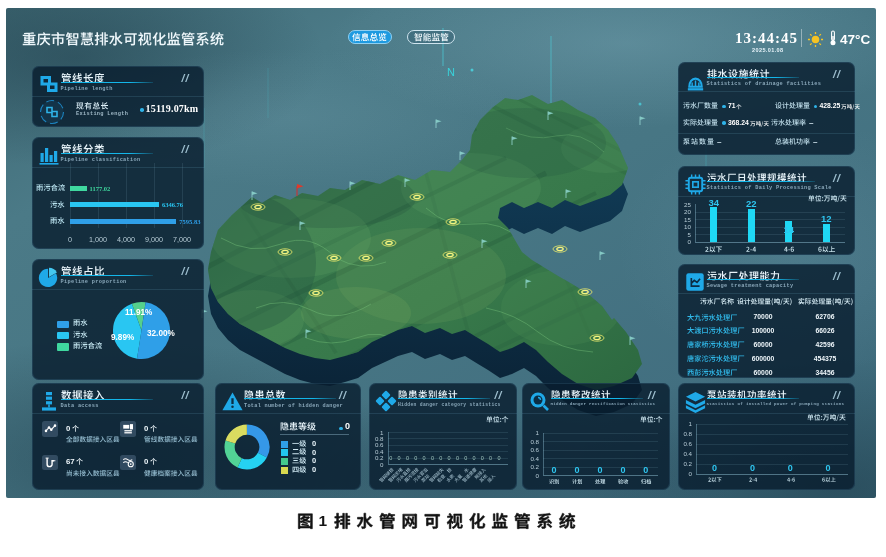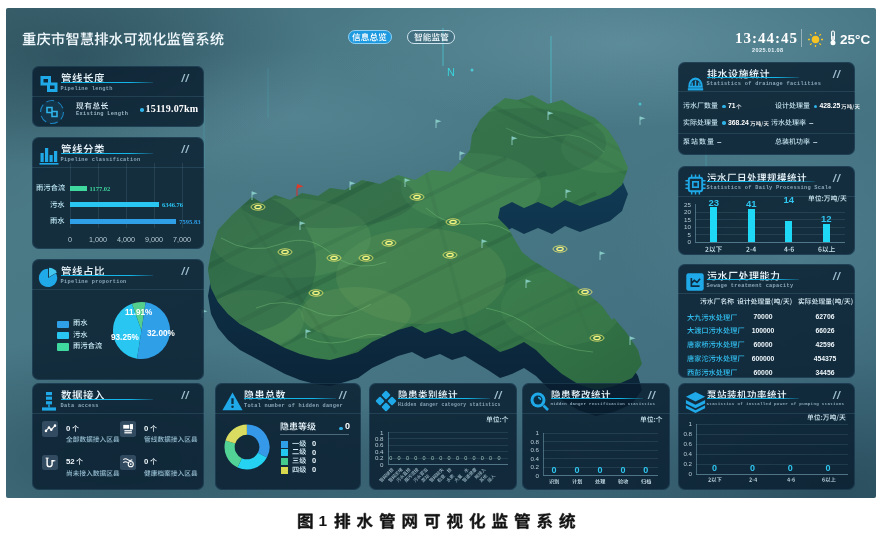--- a/index.html
+++ b/index.html
@@ -650,21 +650,21 @@
       <circle cx="9" cy="9" r="4" fill="#f5c324"></circle>
       <g stroke="#f5c324" stroke-width="1.4">
         <path d="M9 1 V3.2 M9 14.8 V17 M1 9 H3.2 M14.8 9 H17 M3.3 3.3 L4.9 4.9 M13.1 13.1 L14.7 14.7 M14.7 3.3 L13.1 4.9 M4.9 13.1 L3.3 14.7"></path>
       </g>
     </svg>
     <svg style="position:absolute;left:823px;top:22px" width="8" height="17" viewBox="0 0 8 17">
       <rect x="2.6" y="1" width="2.8" height="9.5" rx="1.4" fill="none" stroke="#fff" stroke-width="1.1"></rect>
       <circle cx="4" cy="12.8" r="2.5" fill="#fff"></circle>
       <rect x="3.3" y="6" width="1.4" height="6" fill="#fff"></rect>
     </svg>
-    <div class="temp">25°C</div>
+    <div class="temp">47°C</div>
     <div class="pn" style="left:25.5px;top:58px;width:172px;height:61px"></div>
     <div style="position:absolute;left:31.5px;top:65px;width:22px;height:22px"><svg width="22" height="22" viewBox="0 0 22 22">
         <path d="M4 4.5 h7.5 v6.5 h6.5 v6.5 H10.5 V11 H4 Z" fill="none" stroke="#1fa9e8" stroke-width="3"></path>
       </svg></div>
     <svg class="ct" style="position:absolute;left:54.5px;top:65.0px;overflow:visible" width="44" height="12" fill="#e8f4fa">
       <use href="#g7BA1" transform="translate(0.0 9.03) scale(10.50)"></use>
       <use href="#g7EBF" transform="translate(11.0 9.03) scale(10.50)"></use>
       <use href="#g957F" transform="translate(22.0 9.03) scale(10.50)"></use>
       <use href="#g5EA6" transform="translate(33.0 9.03) scale(10.50)"></use>
     </svg>
@@ -765,21 +765,21 @@
       <use href="#g5408" transform="translate(14.6 6.28) scale(7.30)"></use>
       <use href="#g6D41" transform="translate(21.9 6.28) scale(7.30)"></use>
     </svg>
     <svg style="position:absolute;left:106px;top:293px" width="59" height="59" viewBox="0 0 59 59">
       <path d="M29.5 29.5 L19.88 2.67 A28.5 28.5 0 0 1 33.60 1.30 Z" fill="#55d08c"></path>
       <path d="M29.5 29.5 L33.60 1.30 A28.5 28.5 0 1 1 24.97 57.64 Z" fill="#2f9fe8"></path>
       <path d="M29.5 29.5 L24.97 57.64 A28.5 28.5 0 0 1 19.88 2.67 Z" fill="#29c6f2"></path>
     </svg>
     <div class="plab" style="left:119px;top:300px">11.91%</div>
     <div class="plab" style="left:141px;top:320.5px">32.00%</div>
-    <div class="plab" style="left:105px;top:325px">93.25%</div>
+    <div class="plab" style="left:105px;top:325px">9.89%</div>
     <div class="pn" style="left:25.5px;top:375px;width:172px;height:107px"></div>
     <div style="position:absolute;left:31.5px;top:382px;width:22px;height:22px"><svg width="22" height="22" viewBox="0 0 22 22" fill="#1fa9e8">
         <rect x="8" y="2" width="6" height="3.2"></rect>
         <rect x="8" y="6.6" width="6" height="3.2"></rect>
         <rect x="8" y="11.2" width="6" height="3.2"></rect>
         <rect x="10.2" y="14.4" width="1.6" height="3"></rect>
         <rect x="4" y="17.4" width="14" height="3.2"></rect>
       </svg></div>
     <svg class="ct" style="position:absolute;left:54.5px;top:382.0px;overflow:visible" width="44" height="12" fill="#e8f4fa">
       <use href="#g6570" transform="translate(0.0 9.03) scale(10.50)"></use>
@@ -829,21 +829,21 @@
       <use href="#g636E" transform="translate(20.1 5.76) scale(6.70)"></use>
       <use href="#g63A5" transform="translate(26.8 5.76) scale(6.70)"></use>
       <use href="#g5165" transform="translate(33.5 5.76) scale(6.70)"></use>
       <use href="#g533A" transform="translate(40.2 5.76) scale(6.70)"></use>
       <use href="#g53BF" transform="translate(46.9 5.76) scale(6.70)"></use>
     </svg>
     <div style="position:absolute;left:36px;top:446.5px;width:15.5px;height:15.5px;border-radius:2.5px;background:rgba(95,125,150,.42)"><svg width="15" height="14" viewBox="0 0 20 18" style="margin:1px 0 0 0.5px">
         <path d="M5.5 2.5 v8 a3.3 3.3 0 0 0 6.6 0 v-4.5 h2.5" stroke="#fff" stroke-width="1.9" fill="none"></path>
         <path d="M3.5 2.5 h4 M12.5 6 h4" stroke="#fff" stroke-width="1.3"></path>
       </svg></div>
-    <div style="position:absolute;left:60px;top:449.1px;color:#f0f8fc;font:bold 7.8px 'Liberation Sans'">52</div>
+    <div style="position:absolute;left:60px;top:449.1px;color:#f0f8fc;font:bold 7.8px 'Liberation Sans'">67</div>
     <svg class="ct" style="position:absolute;left:70.0px;top:450.3px;overflow:visible" width="7" height="8" fill="#f0f8fc">
       <use href="#g4E2A" transform="translate(0.0 6.02) scale(7.00)"></use>
     </svg>
     <svg class="ct" style="position:absolute;left:60.0px;top:461.5px;overflow:visible" width="54" height="8" fill="#8fb6c9">
       <use href="#g5C1A" transform="translate(0.0 5.76) scale(6.70)"></use>
       <use href="#g672A" transform="translate(6.7 5.76) scale(6.70)"></use>
       <use href="#g63A5" transform="translate(13.4 5.76) scale(6.70)"></use>
       <use href="#g5165" transform="translate(20.1 5.76) scale(6.70)"></use>
       <use href="#g6570" transform="translate(26.8 5.76) scale(6.70)"></use>
       <use href="#g636E" transform="translate(33.5 5.76) scale(6.70)"></use>
@@ -1308,35 +1308,35 @@
     <div style="position:absolute;left:689px;top:211.0px;width:150px;height:1px;background:rgba(150,200,220,.13)"></div>
     <div class="axl" style="left:667px;top:215.0px;width:18px;text-align:right;font-size:6.2px">10</div>
     <div style="position:absolute;left:689px;top:218.5px;width:150px;height:1px;background:rgba(150,200,220,.13)"></div>
     <div class="axl" style="left:667px;top:222.5px;width:18px;text-align:right;font-size:6.2px">5</div>
     <div style="position:absolute;left:689px;top:226.0px;width:150px;height:1px;background:rgba(150,200,220,.13)"></div>
     <div class="axl" style="left:667px;top:230.0px;width:18px;text-align:right;font-size:6.2px">0</div>
     <div style="position:absolute;left:689px;top:233.5px;width:150px;height:1px;background:rgba(150,200,220,.13)"></div>
     <div style="position:absolute;left:689px;top:196px;width:1px;height:37.5px;background:rgba(150,200,220,.4)"></div>
     <div style="position:absolute;left:689px;top:233.5px;width:150px;height:1px;background:rgba(150,200,220,.4)"></div>
     <div style="position:absolute;left:704.2px;top:199.0px;width:7px;height:34.5px;background:#1fd8f5"></div>
-    <div class="rbv" style="left:695.8px;top:188.5px">23</div>
+    <div class="rbv" style="left:695.8px;top:188.5px">34</div>
     <svg class="ct" style="position:absolute;left:699.1px;top:237.5px;overflow:visible" width="17" height="8" fill="#cde6ef">
       <use href="#g32" transform="translate(0.0 5.76) scale(6.70)"></use>
       <use href="#g4EE5" transform="translate(3.9 5.76) scale(6.70)"></use>
       <use href="#g4E0B" transform="translate(10.6 5.76) scale(6.70)"></use>
     </svg>
     <div style="position:absolute;left:741.8px;top:200.5px;width:7px;height:33.0px;background:#1fd8f5"></div>
-    <div class="rbv" style="left:733.2px;top:190.0px">41</div>
+    <div class="rbv" style="left:733.2px;top:190.0px">22</div>
     <svg class="ct" style="position:absolute;left:740.1px;top:237.5px;overflow:visible" width="10" height="8" fill="#cde6ef">
       <use href="#g32" transform="translate(0.0 5.76) scale(6.70)"></use>
       <use href="#g2D" transform="translate(3.9 5.76) scale(6.70)"></use>
       <use href="#g34" transform="translate(6.3 5.76) scale(6.70)"></use>
     </svg>
     <div style="position:absolute;left:779.2px;top:212.5px;width:7px;height:21.0px;background:#1fd8f5"></div>
-    <div class="rbv" style="left:770.8px;top:186px">14</div>
+    <div class="rbv" style="left:770.8px;top:216px">14</div>
     <svg class="ct" style="position:absolute;left:777.6px;top:237.5px;overflow:visible" width="10" height="8" fill="#cde6ef">
       <use href="#g34" transform="translate(0.0 5.76) scale(6.70)"></use>
       <use href="#g2D" transform="translate(3.9 5.76) scale(6.70)"></use>
       <use href="#g36" transform="translate(6.3 5.76) scale(6.70)"></use>
     </svg>
     <div style="position:absolute;left:816.8px;top:215.5px;width:7px;height:18.0px;background:#1fd8f5"></div>
     <div class="rbv" style="left:808.2px;top:205.0px">12</div>
     <svg class="ct" style="position:absolute;left:811.6px;top:237.5px;overflow:visible" width="17" height="8" fill="#cde6ef">
       <use href="#g36" transform="translate(0.0 5.76) scale(6.70)"></use>
       <use href="#g4EE5" transform="translate(3.9 5.76) scale(6.70)"></use>

